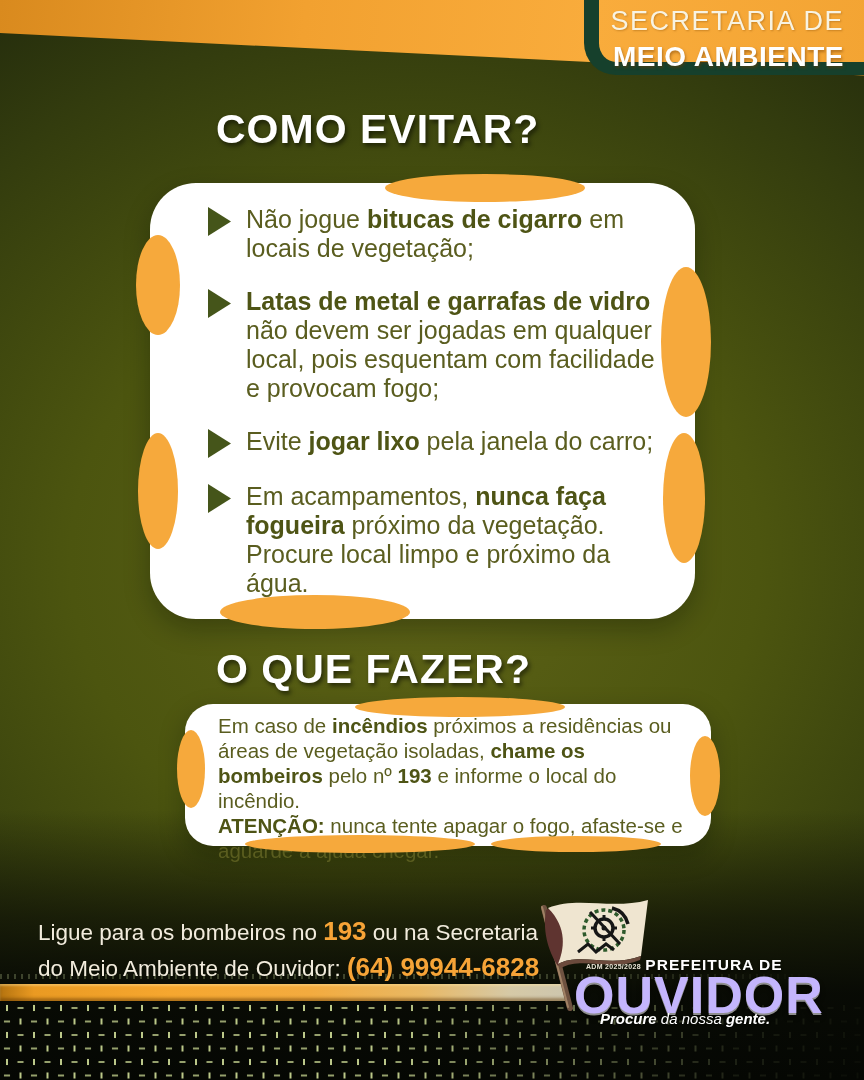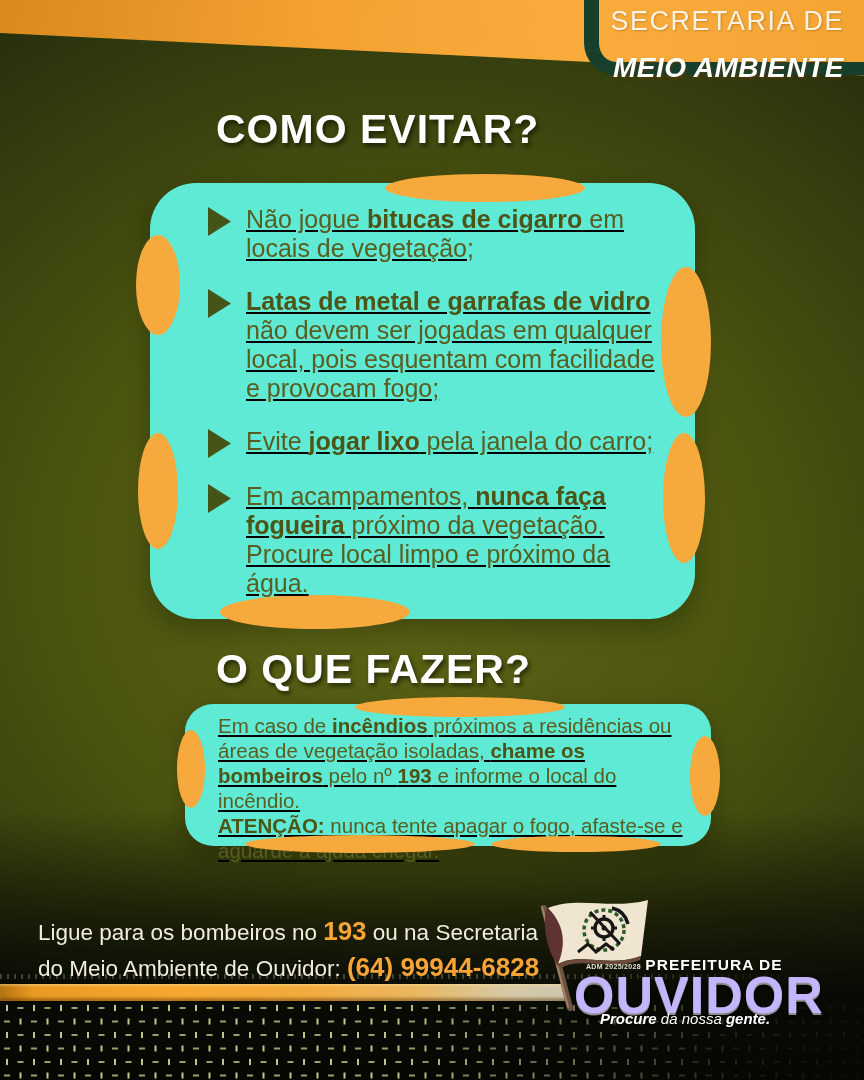--- a/index.html
+++ b/index.html
@@ -33,37 +33,36 @@
     border-bottom:13px solid #16402c;
     border-bottom-left-radius:32px;
   }
   .banner{right:20px;top:6px;z-index:4;text-align:right;}
   .banner .b-top{
     font-size:27px;font-weight:400;letter-spacing:1.5px;color:#f8f3e2;
     text-shadow:1px 1px 2px rgba(120,65,0,.35);
   }
   .banner .b-bottom{
     font-size:28px;font-weight:800;letter-spacing:.5px;color:#ffffff;
-    text-shadow:1px 2px 3px rgba(110,55,0,.5);margin-top:15px;font-style:italic;
+    text-shadow:1px 2px 3px rgba(110,55,0,.5);margin-top:4px;
   }
 
   
   .title{
     left:216px;z-index:5;margin:0;
     font-size:41px;font-weight:800;letter-spacing:1px;color:#ffffff;
     text-shadow:2px 3px 4px rgba(8,10,2,.6);
   }
   .t1{top:106px;}
   .t2{top:646px;}
 
   
   .blob{
-    z-index:5;background:#5eead4;
+    z-index:5;background:#ffffff;
     box-shadow:0 10px 26px rgba(8,12,2,.30);
-    text-decoration:underline;
   }
   .bump{position:absolute;background:#f6a93c;border-radius:50%;}
   .blob1{
     left:150px;top:183px;width:545px;height:436px;border-radius:46px;
     box-sizing:border-box;padding:22px 38px 20px 58px;
   }
   .blob2{
     left:185px;top:704px;width:526px;height:142px;border-radius:28px;
     box-sizing:border-box;padding:9px 26px 8px 33px;
   }

